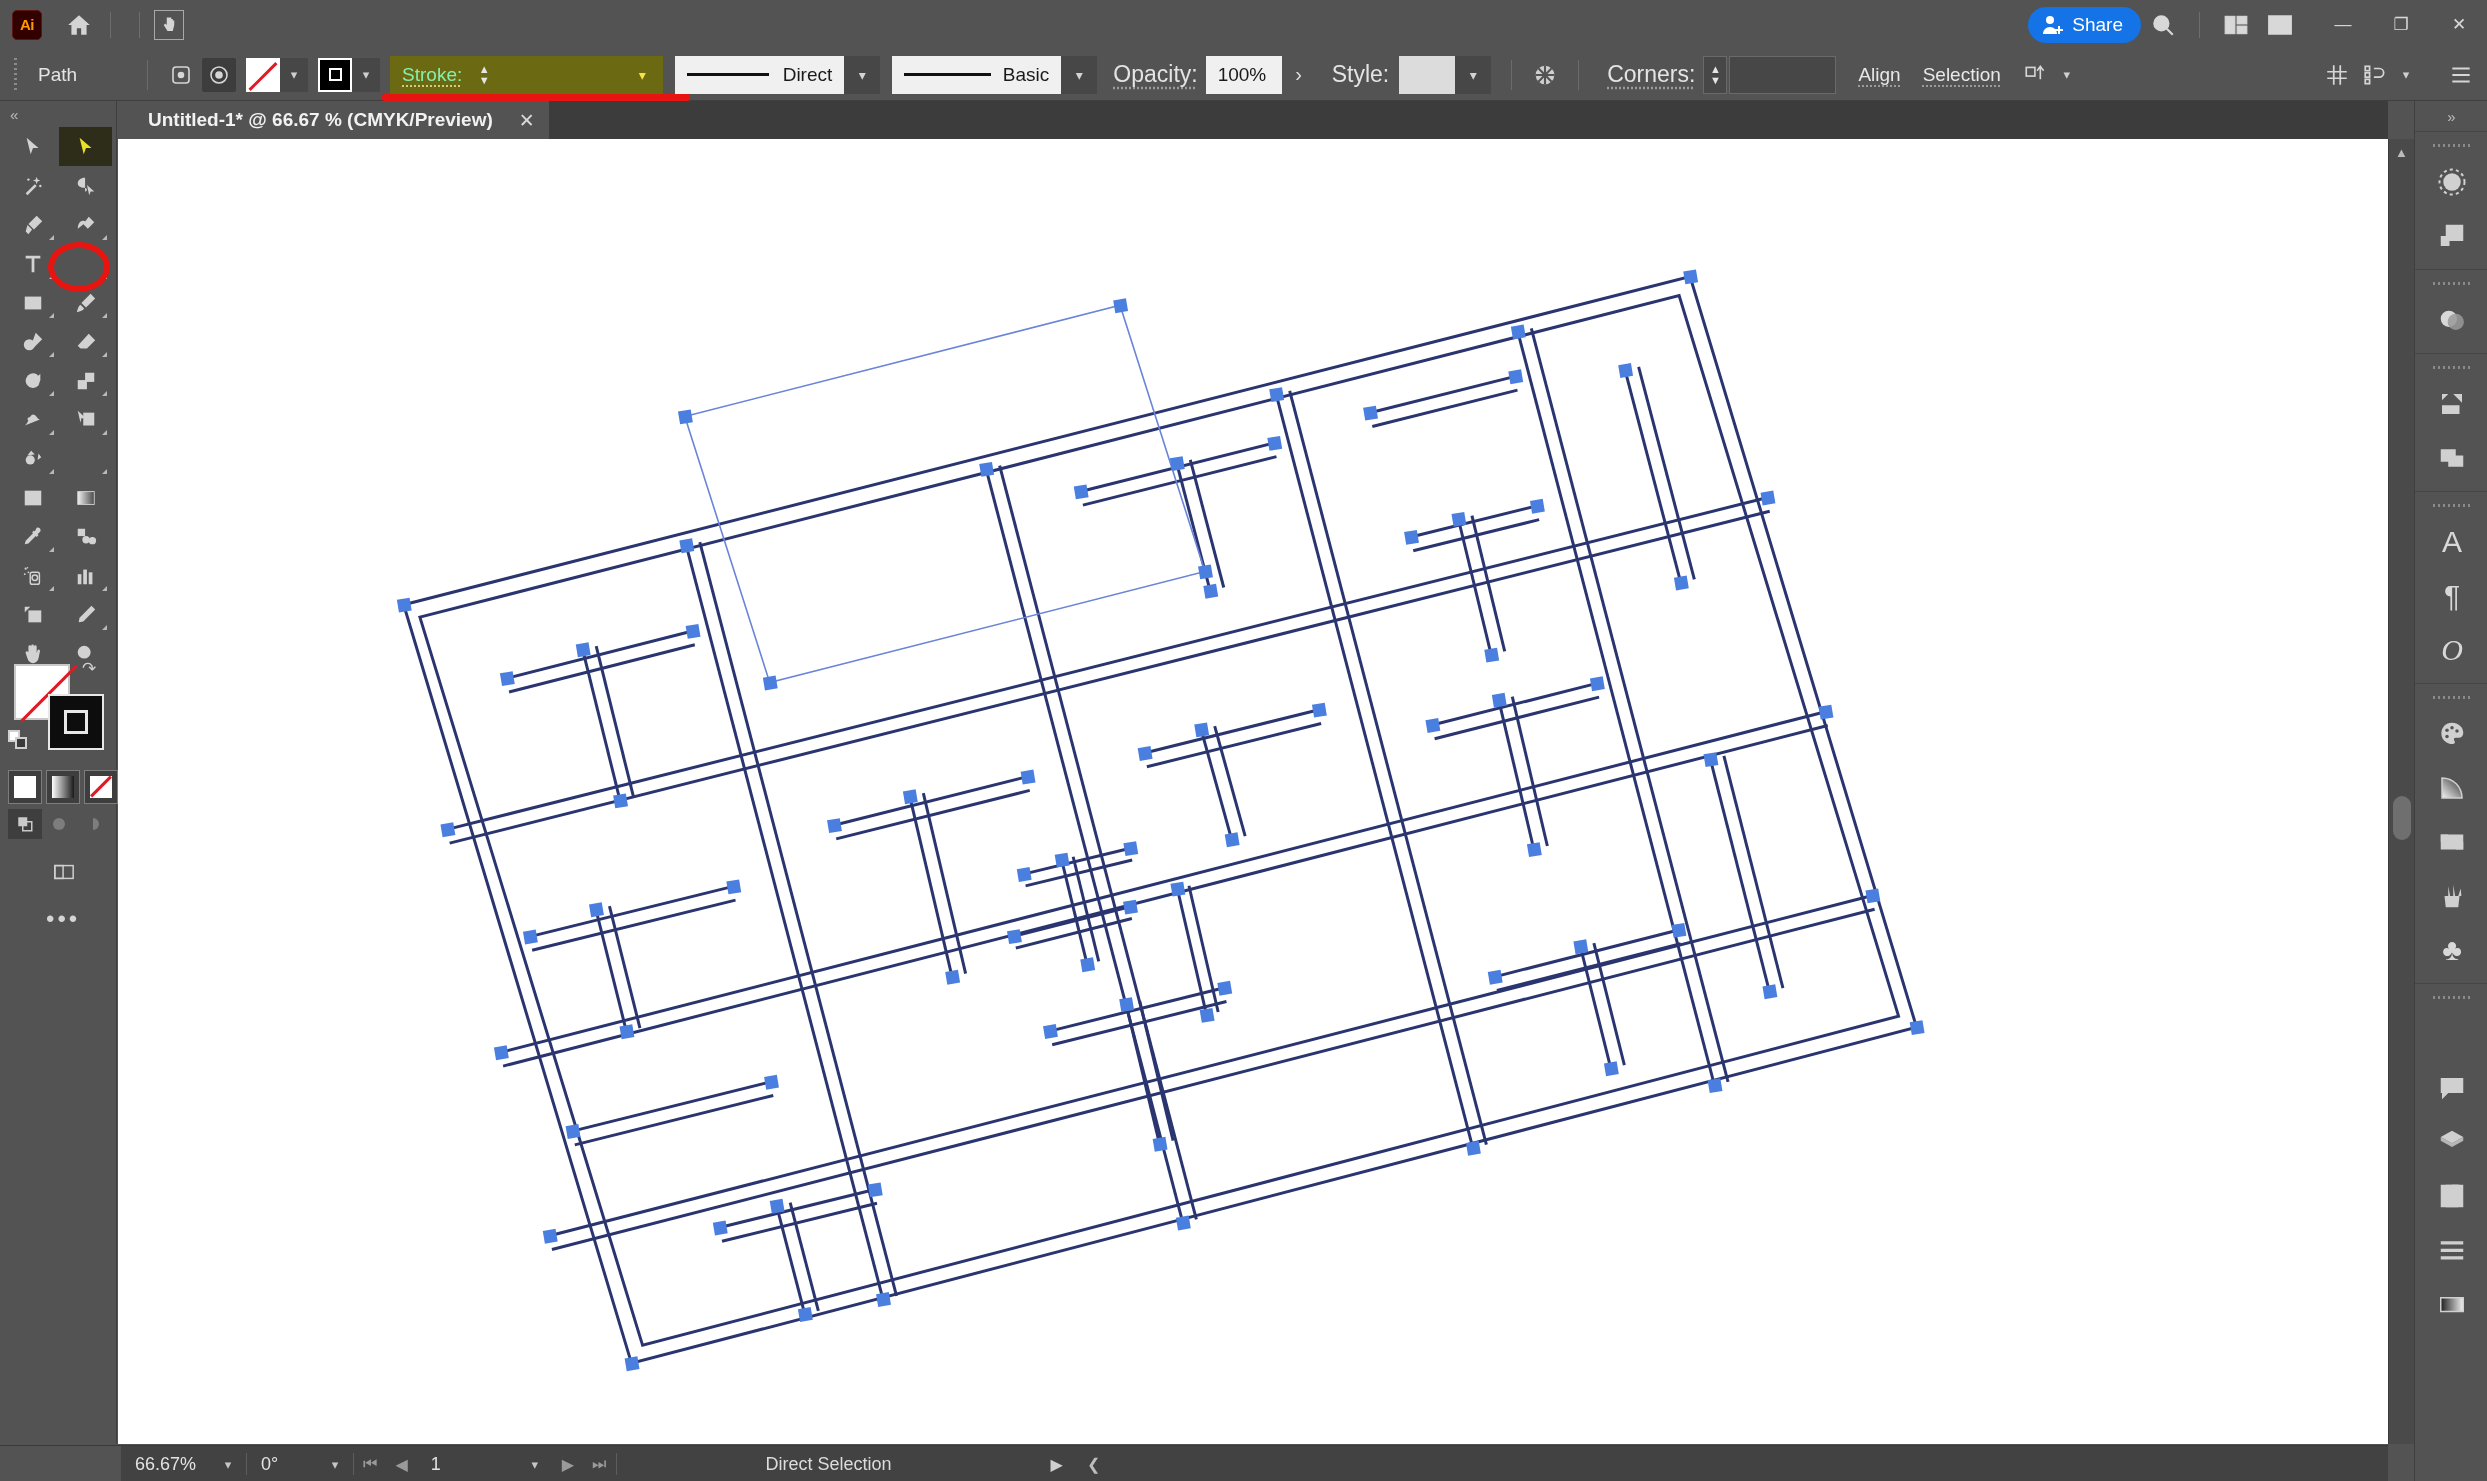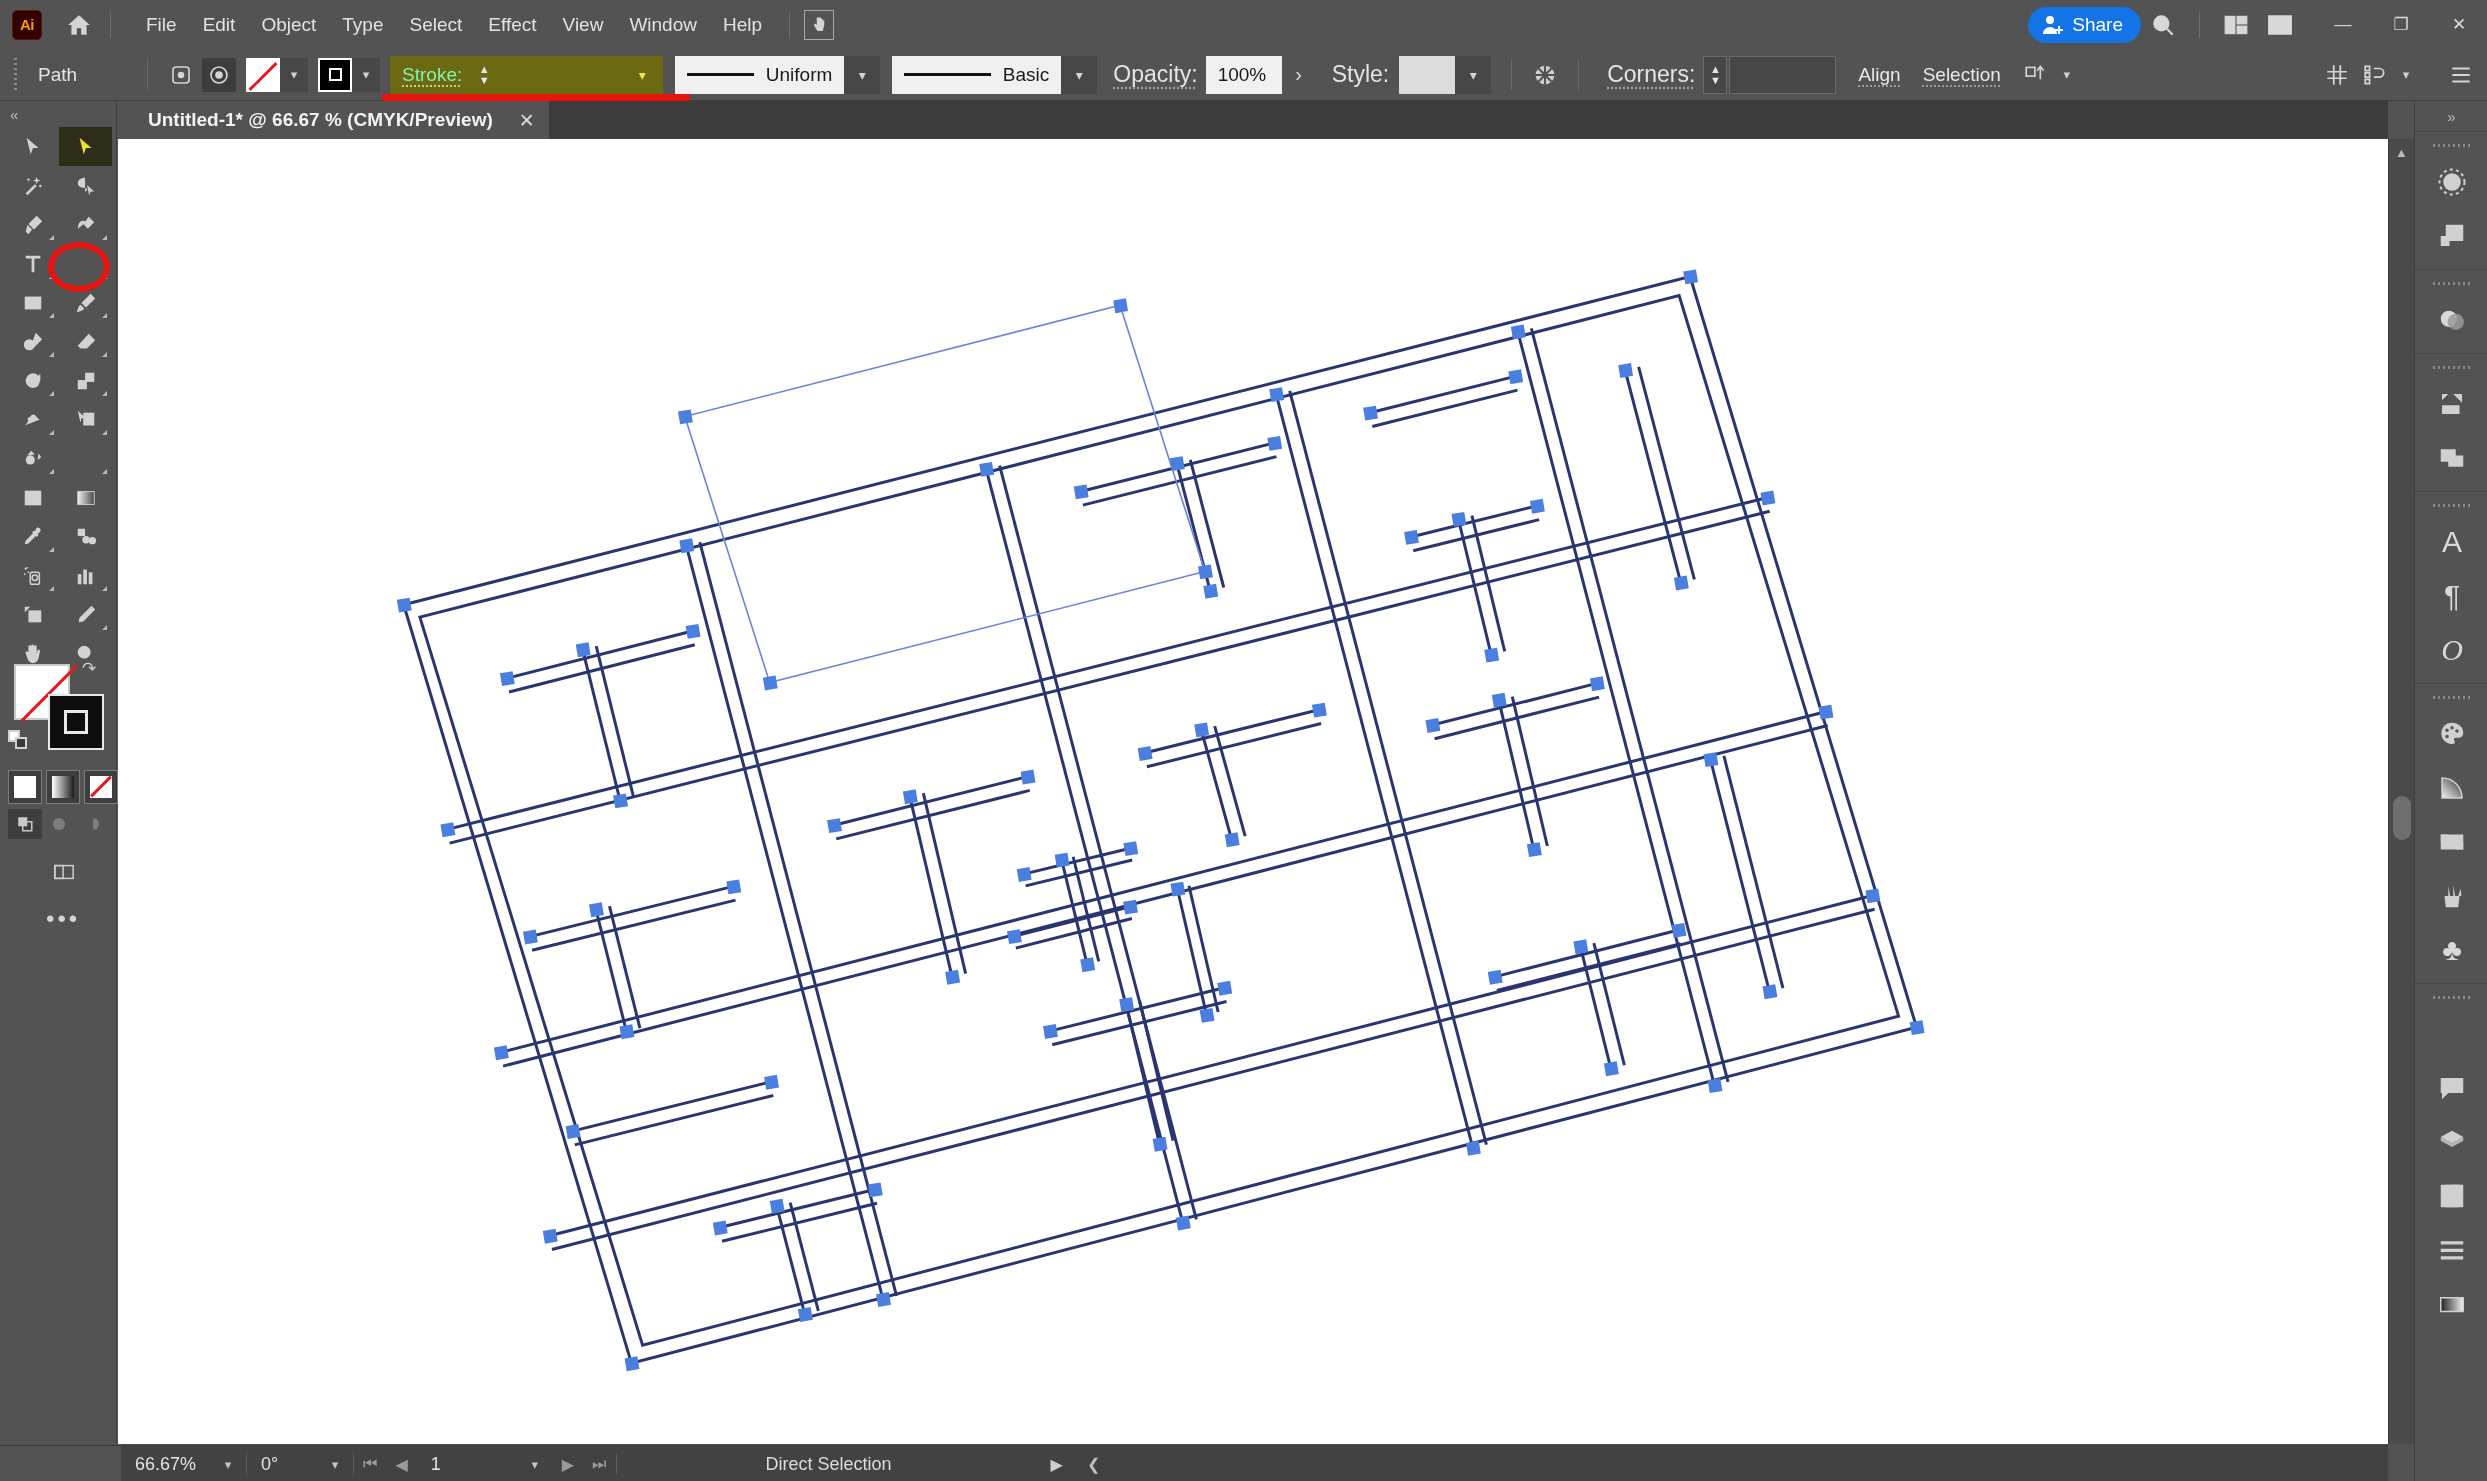--- a/index.html
+++ b/index.html
@@ -297,31 +297,20 @@
 <div class="app">
 
   <div class="menubar">
     <div class="ai-logo">Ai</div>
     <div class="home-icon">
       <svg width="26" height="26" viewBox="0 0 24 24">
           <path d="M12 3 2 12h3v9h5v-6h4v6h5v-9h3z"></path>
         </svg>
     </div>
     <div class="mb-sep"></div>
-    <div class="menu-items">
-      <div class="menu-item">File</div>
-      <div class="menu-item">Edit</div>
-      <div class="menu-item">Object</div>
-      <div class="menu-item">Type</div>
-      <div class="menu-item">Select</div>
-      <div class="menu-item">Effect</div>
-      <div class="menu-item">View</div>
-      <div class="menu-item">Window</div>
-      <div class="menu-item">Help</div>
-    </div>
     <div class="mb-sep"></div>
     <div class="hand-box">
       <svg width="18" height="18" viewBox="0 0 24 24">
           <path d="M9 2v10l-2-2-2 2 5 8h7l2-8V6h-2V4h-2V2H9z"></path>
         </svg>
     </div>
 
     <div class="mb-right">
       <div class="share-btn">
         <svg width="24" height="24" viewBox="0 0 24 24">
@@ -396,21 +385,21 @@
         <span>▲</span>
           <span>▼</span>
       </div>
       <div class="stroke-field"></div>
       <div class="stroke-caret">▾</div>
       <div class="red-underline"></div>
     </div>
 
     <div class="combo" style="width:169px">
       <span class="line" style="width:82px"></span>
-      <span class="txt">Uniform</span>
+      <span class="txt">Direct</span>
     </div>
     <div class="combo-caret">▾</div>
 
     <div class="combo" style="width:169px">
       <span class="line" style="width:90px"></span>
       <span class="txt">Basic</span>
     </div>
     <div class="combo-caret">▾</div>
 
     <div class="cb-text">Opacity:</div>

